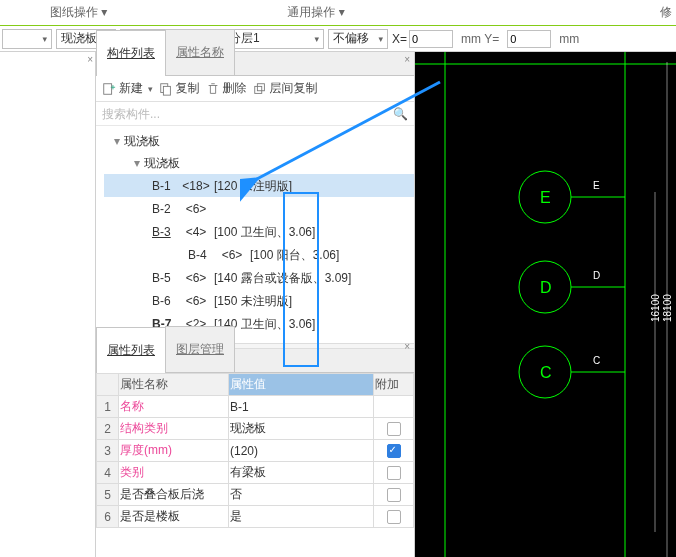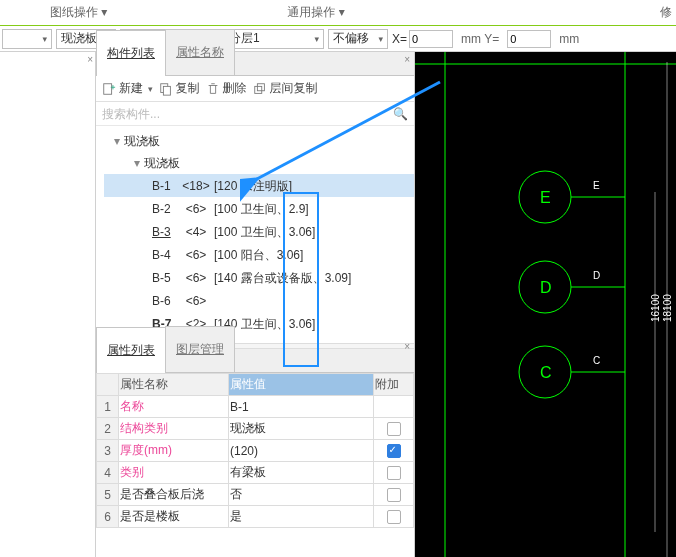--- a/index.html
+++ b/index.html
@@ -173,40 +173,40 @@
         </div>
       <div id="leaves">
           <div class="leaf selected">
             <span style="width:26px;display:inline-block;">B-1</span>
             <span style="width:36px;display:inline-block;text-align:center;">&lt;18&gt;</span>
             <span>[120 未注明版]</span>
           </div>
           <div class="leaf">
             <span style="width:26px;display:inline-block;">B-2</span>
             <span style="width:36px;display:inline-block;text-align:center;">&lt;6&gt;</span>
-            <span>[100 卫生间、2.9]</span>
           </div>
           <div class="leaf">
             <span style="width:26px;display:inline-block;text-decoration:underline;">B-3</span>
             <span style="width:36px;display:inline-block;text-align:center;">&lt;4&gt;</span>
             <span>[100 卫生间、3.06]</span>
           </div>
           <div class="leaf">
-            <span style="width:26px;display:inline-block;">B-4</span>
+            <span style="width:26px;display:inline-block;margin-left:36px;">B-4</span>
             <span style="width:36px;display:inline-block;text-align:center;">&lt;6&gt;</span>
             <span>[100 阳台、3.06]</span>
           </div>
           <div class="leaf">
             <span style="width:26px;display:inline-block;">B-5</span>
             <span style="width:36px;display:inline-block;text-align:center;">&lt;6&gt;</span>
             <span>[140 露台或设备版、3.09]</span>
           </div>
           <div class="leaf">
             <span style="width:26px;display:inline-block;">B-6</span>
             <span style="width:36px;display:inline-block;text-align:center;">&lt;6&gt;</span>
+            <span>[150 未注明版]</span>
           </div>
           <div class="leaf">
             <span style="width:26px;display:inline-block;font-weight:bold;">B-7</span>
             <span style="width:36px;display:inline-block;text-align:center;">&lt;2&gt;</span>
             <span>[140 卫生间、3.06]</span>
           </div>
         </div>
     </div>
 
     <div class="thin-divider">

